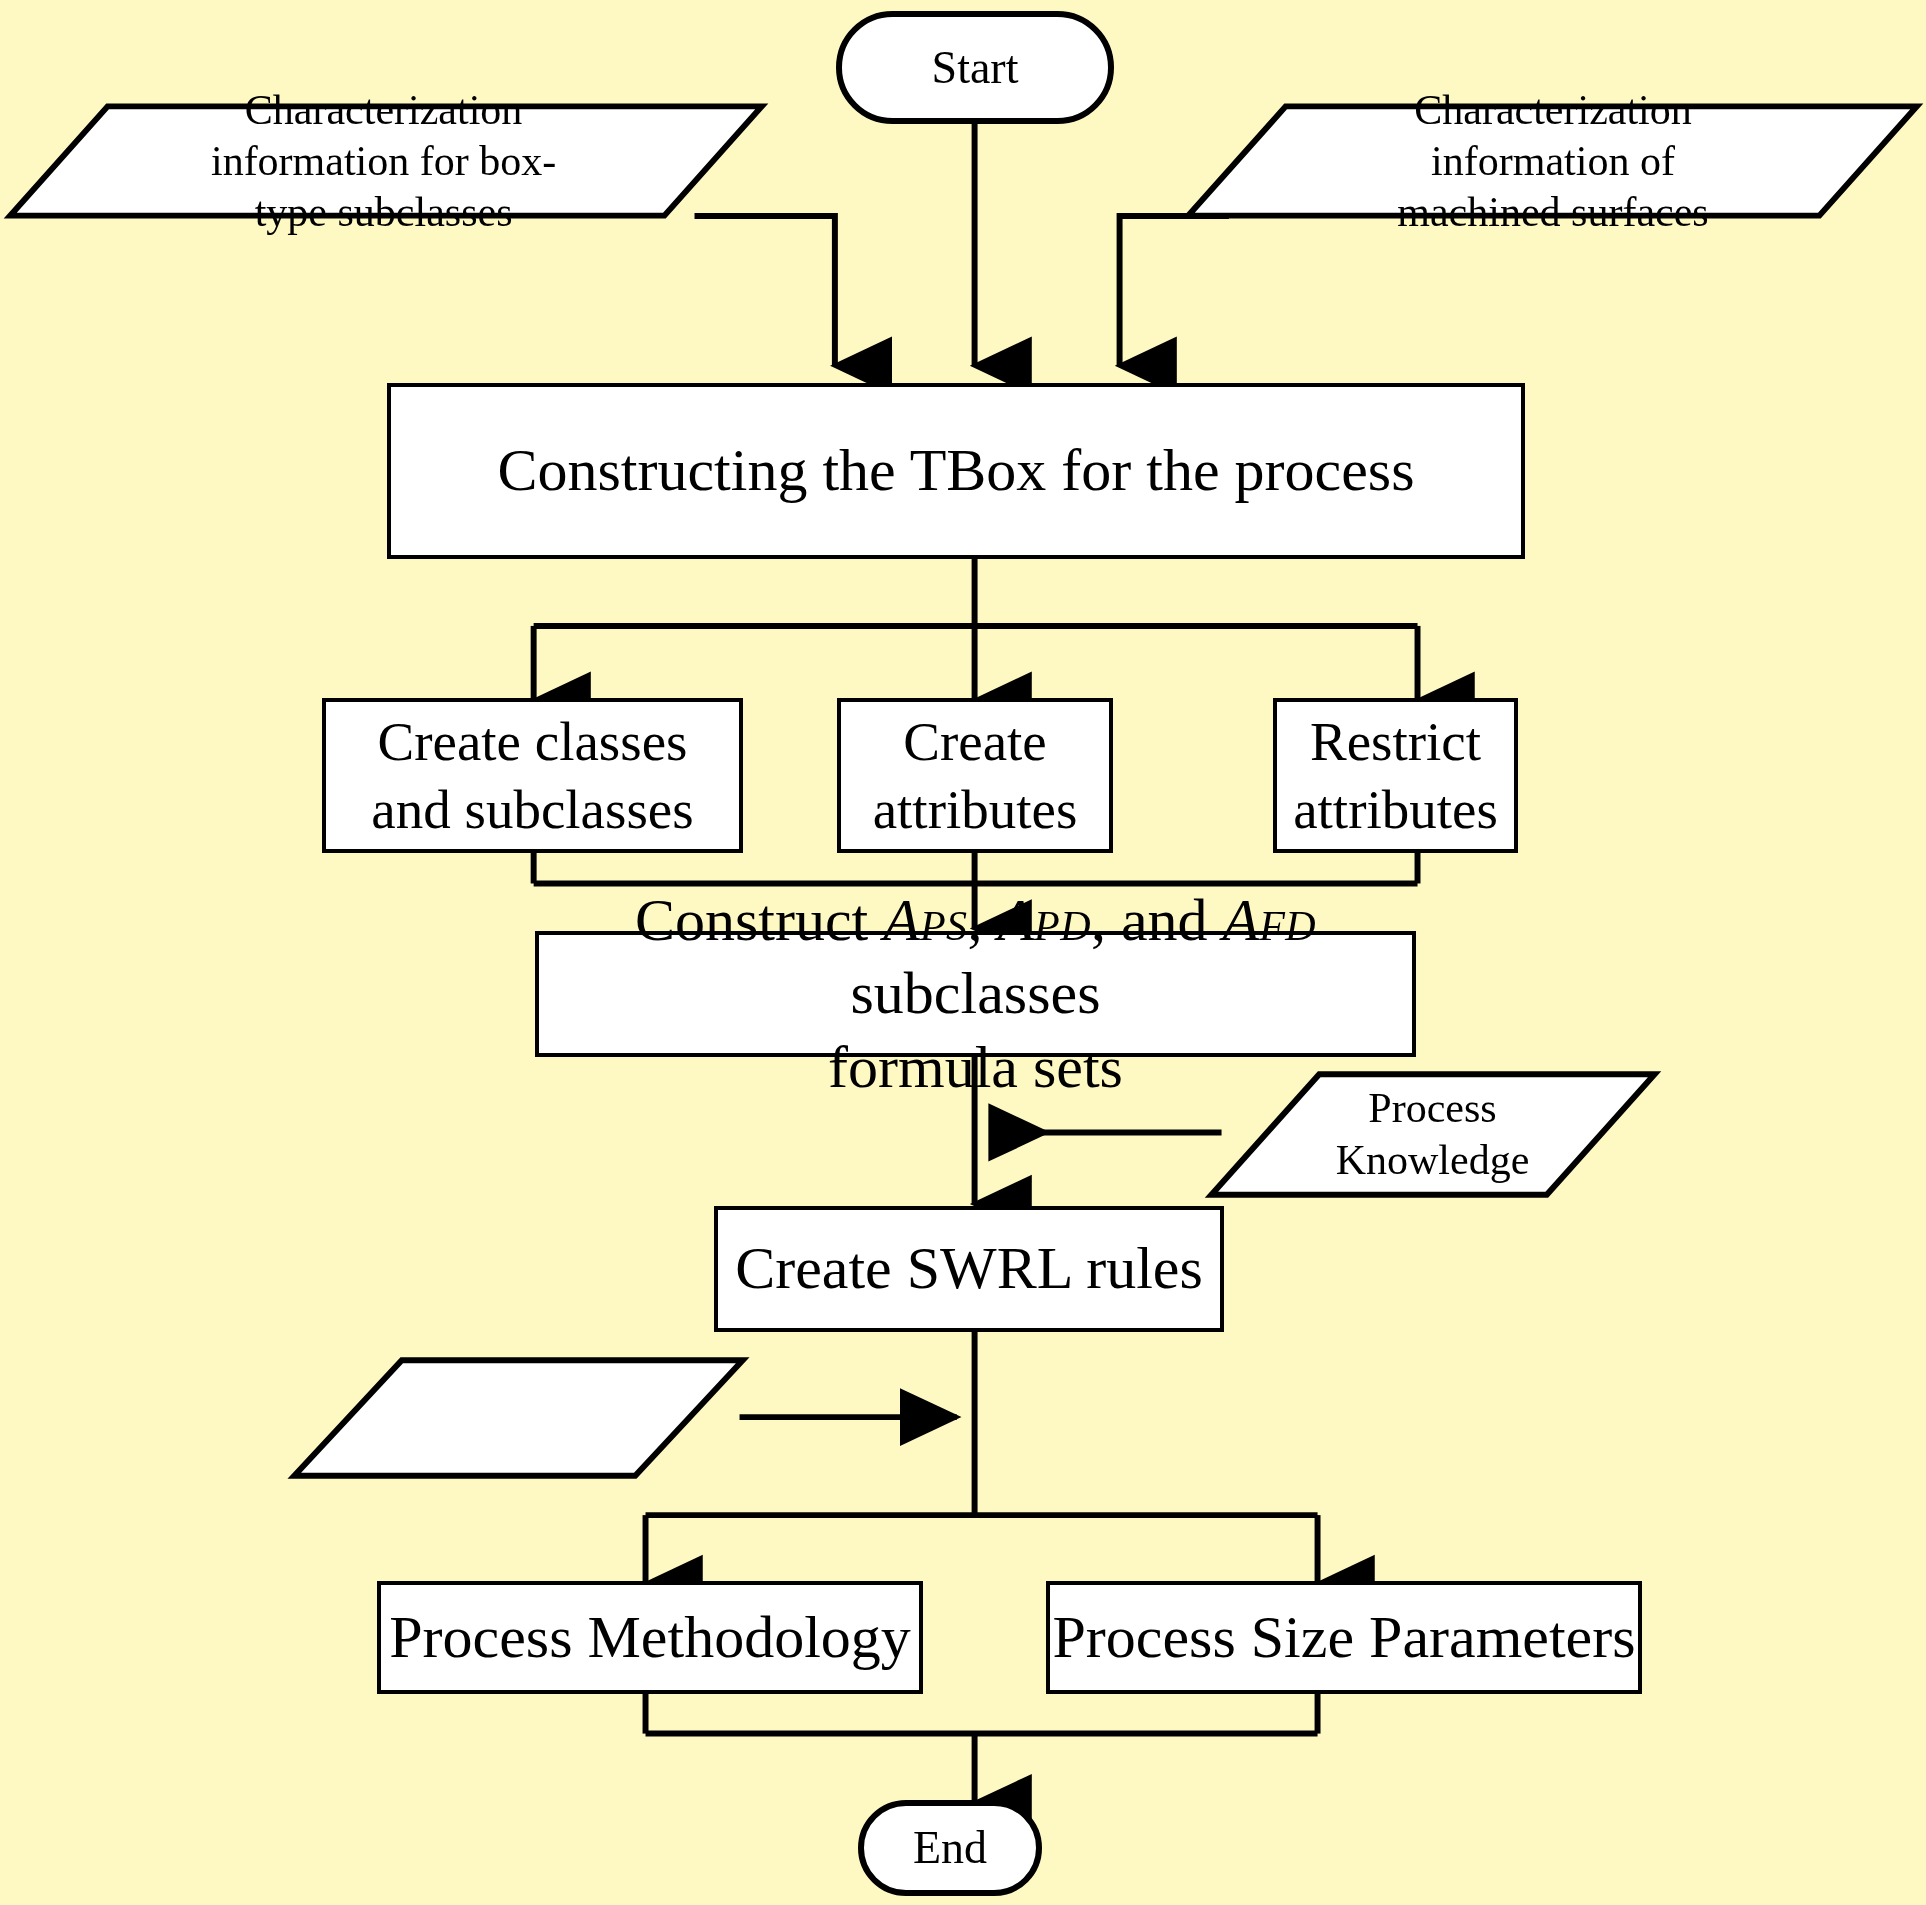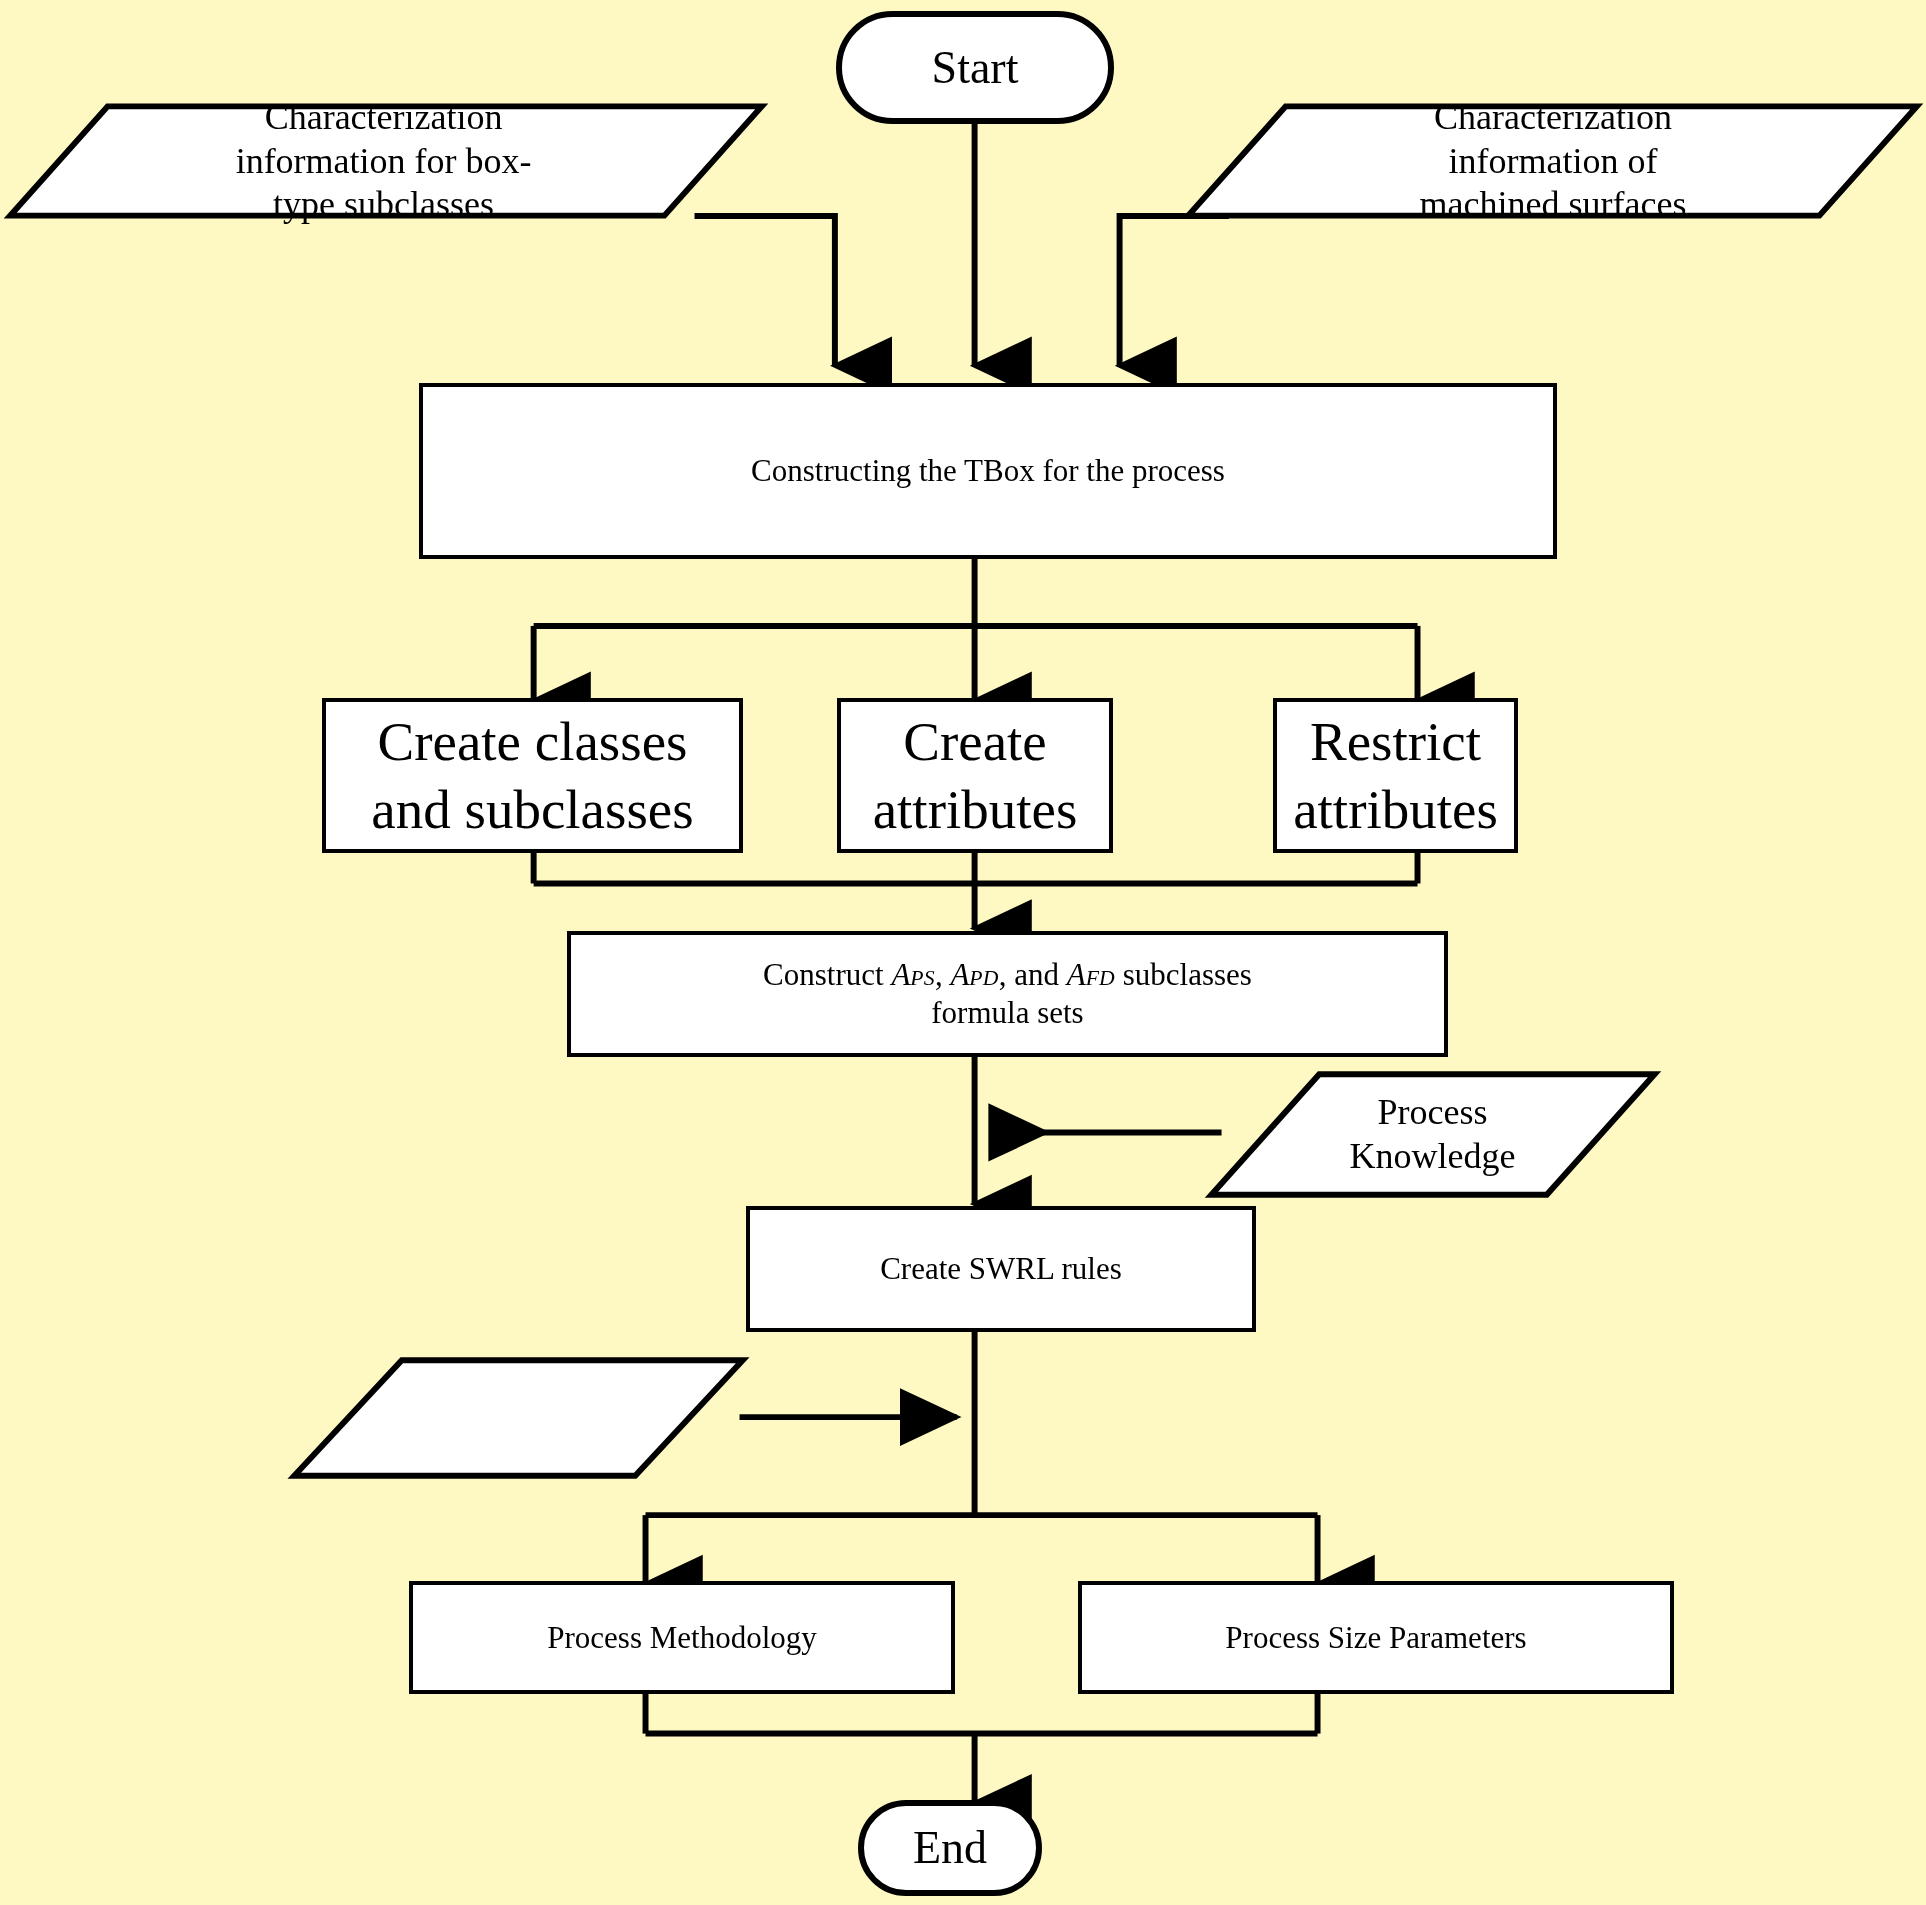--- a/index.html
+++ b/index.html
@@ -57,22 +57,22 @@
     position: absolute;
     display: flex;
     align-items: center;
     justify-content: center;
     text-align: center;
     color: #000000;
     line-height: 1.22;
     box-sizing: border-box;
   }
   .t-start { font-size: 46px; }
-  .t-para  { font-size: 36px; }
-  .t-big   { font-size: 31px; margin-left: 32px; }
+  .t-para  { font-size: 42px; }
+  .t-big   { font-size: 60px; }
   .t-mid   { font-size: 55px; }
   .sub {
     font-style: italic;
     font-size: 0.70em;
     letter-spacing: 0.01em;
   }
   .ital { font-style: italic; }
 </style>
 </head>
 <body>

